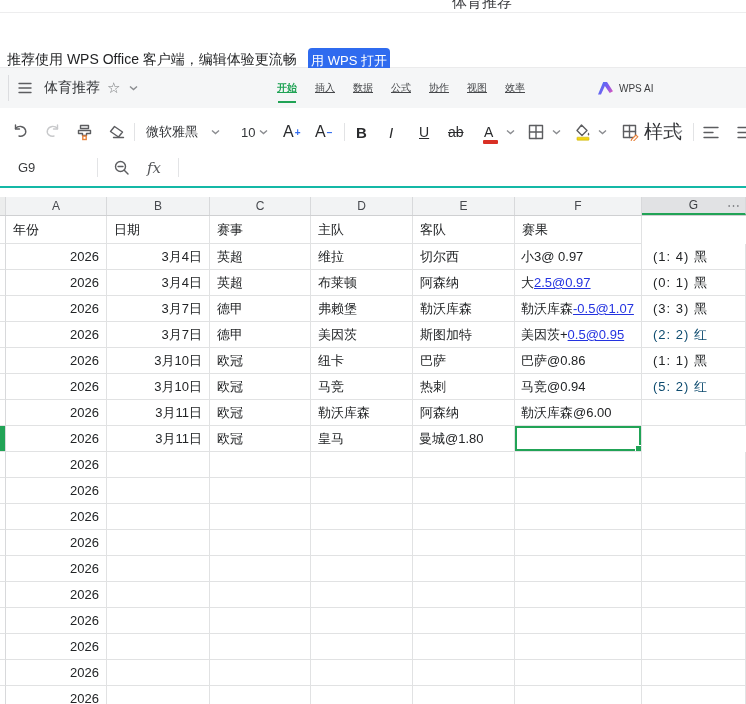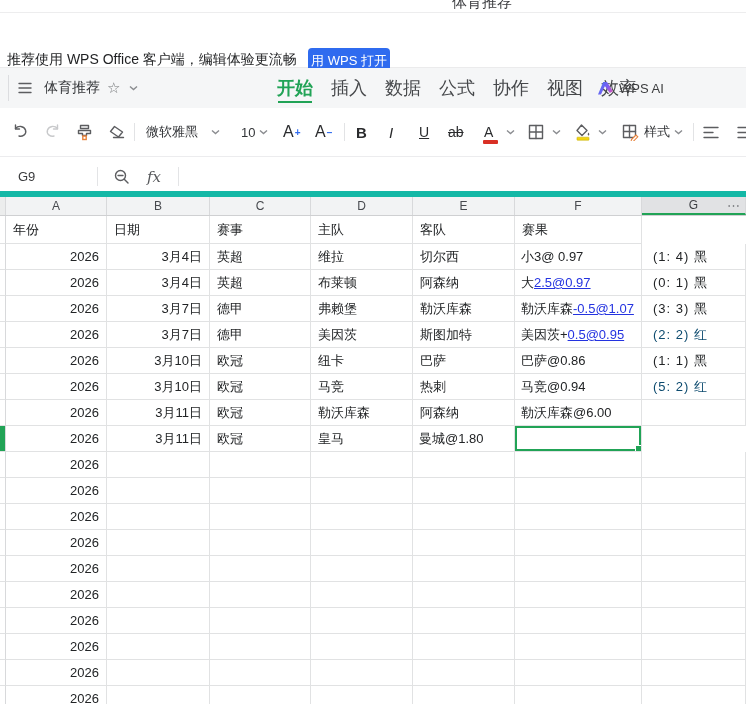--- a/index.html
+++ b/index.html
@@ -22,49 +22,49 @@
   #banner .open-btn { position:absolute; left:308px; top:34px; width:82px; height:25px;
     background:#2f6bef; color:#fff; font-size:13px; border:none; border-radius:4px;
     display:flex; align-items:center; justify-content:center; cursor:pointer; white-space:nowrap; }
 
   
   #menubar { position:absolute; top:68px; left:0; width:746px; height:40px; background:#f5f6f7; }
   #menubar .leftrule { position:absolute; left:8px; top:7px; width:1px; height:26px; background:#dcdde0; }
   .mb-item { position:absolute; top:0; height:40px; display:flex; align-items:center; }
   #doc-title { left:44px; font-size:14px; color:#333538; }
   #tabs { position:absolute; left:277px; top:0; height:40px; display:flex; gap:18px; }
-  .tab { position:relative; height:40px; line-height:40px; font-size:18px; color:#46484b;
-    white-space:nowrap; cursor:pointer; }
+  .tab { position:relative; height:40px; line-height:40px; font-size:10px; color:#46484b;
+    white-space:nowrap; cursor:pointer;text-decoration:underline; }
   .tab.active { color:#21a356; font-weight:700; }
   .tab.active::after { content:""; position:absolute; left:1px; right:1px; bottom:5px;
     height:2px; background:#21a356; }
   #wps-ai { position:absolute; left:598px; top:0; height:40px; display:flex; align-items:center; gap:6px; }
   #wps-ai .logo { width:15px; height:13px;
     background:linear-gradient(120deg,#3f7bf5 0%,#7d5bf0 55%,#ef58b0 100%);
     clip-path:polygon(0% 100%, 36% 0%, 58% 0%, 100% 75%, 78% 88%, 46% 34%, 20% 100%); }
-  #wps-ai .ai-label { font-size:13px; color:#3b3c3e; }
+  #wps-ai .ai-label { font-size:10px; color:#3b3c3e; }
 
   
   #toolbar { position:absolute; top:108px; left:0; width:746px; height:49px; background:#fff;
     border-bottom:1px solid #ececee; }
   .tb { position:absolute; top:0; height:48px; display:flex; align-items:center; cursor:pointer; }
   .tb-div { position:absolute; top:15px; width:1px; height:18px; background:#e2e3e5; }
   .chev { width:9px; height:6px; }
   .chev polyline { fill:none; stroke:#8a8c90; stroke-width:1.4; }
   .letterbtn { font-size:15px; color:#2a2b2d; }
   .fontname { font-size:13px; color:#333538; white-space:nowrap; }
   .fontsize { font-size:13px; color:#333538; }
   .acolor { position:relative; font-size:14px; color:#2a2b2d; line-height:12px; }
   .acolor .bar { position:absolute; left:-1px; bottom:-6px; width:15px; height:4px; border-radius:1px; }
   .sup { font-size:10px; font-weight:700; color:#2f6bef; vertical-align:6px; margin-left:1px; }
-  .styletext { font-size:13px; color:#333538; }
-
-  
-  #formulabar { position:absolute; top:157px; left:0; width:746px; height:40px; background:#fff;
-    border-bottom:6px solid #14b8a6; }
+  .styletext { font-size:19px; color:#333538; }
+
+  
+  #formulabar { position:absolute; top:148px; left:0; width:746px; height:40px; background:#fff;
+    border-bottom:2px solid #14b8a6; }
   #namebox { position:absolute; left:18px; top:0; height:39px; display:flex; align-items:center;
     font-size:13px; color:#3a3b3d; }
   .fb-div { position:absolute; top:10px; width:1px; height:19px; background:#e3e4e6; }
   #fx { position:absolute; left:147px; top:0; height:39px; display:flex; align-items:center;
     font-family:"DejaVu Serif", serif; font-style:italic; font-size:15px; color:#55575a; }
 
   
   #colheaders { position:absolute; top:197px; left:0; width:746px; height:19px;
     background:#f2f3f4; border-bottom:1px solid #cfd0d2; display:grid;
     grid-template-columns:6px 101px 103px 101px 102px 102px 127px 104px; }

